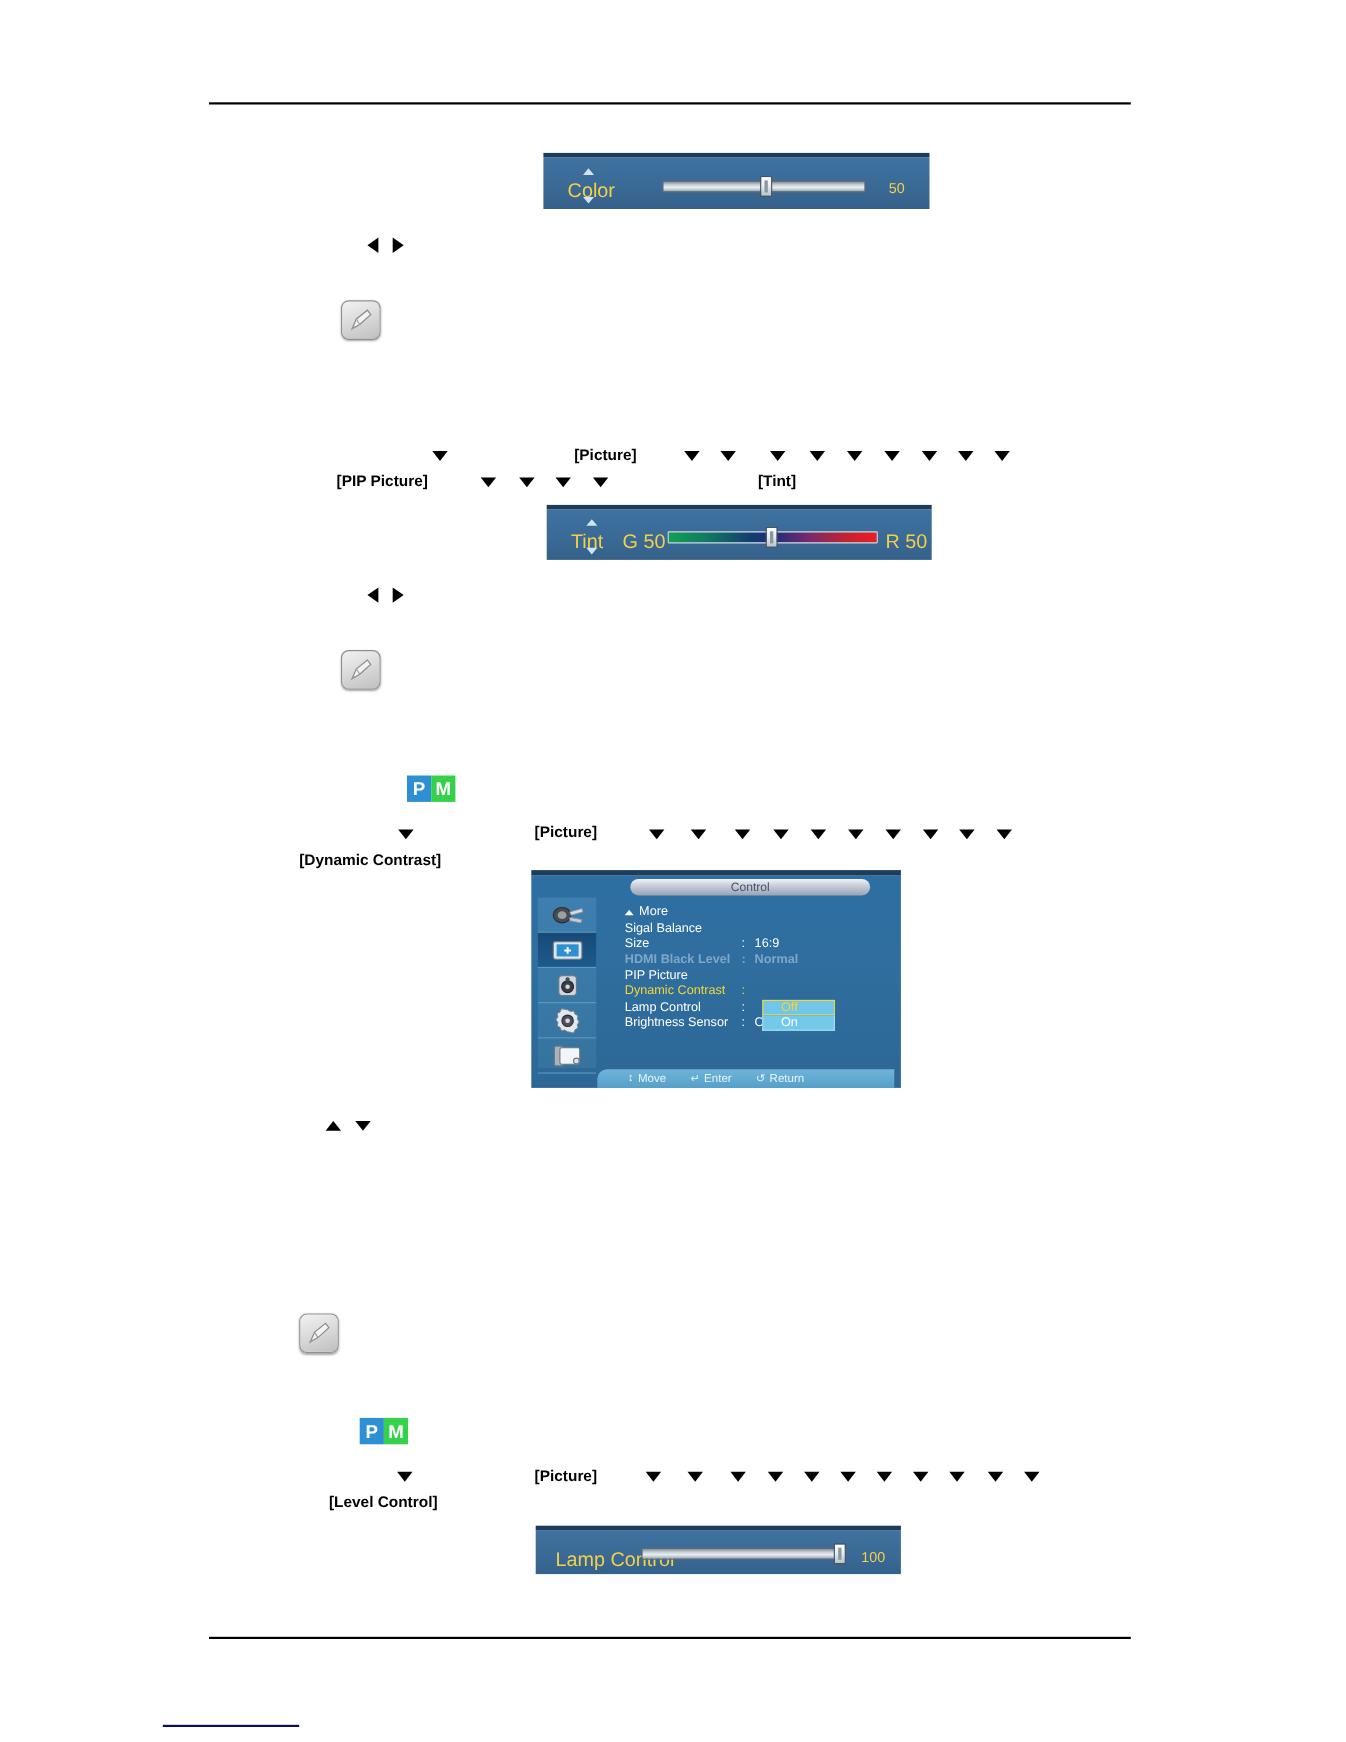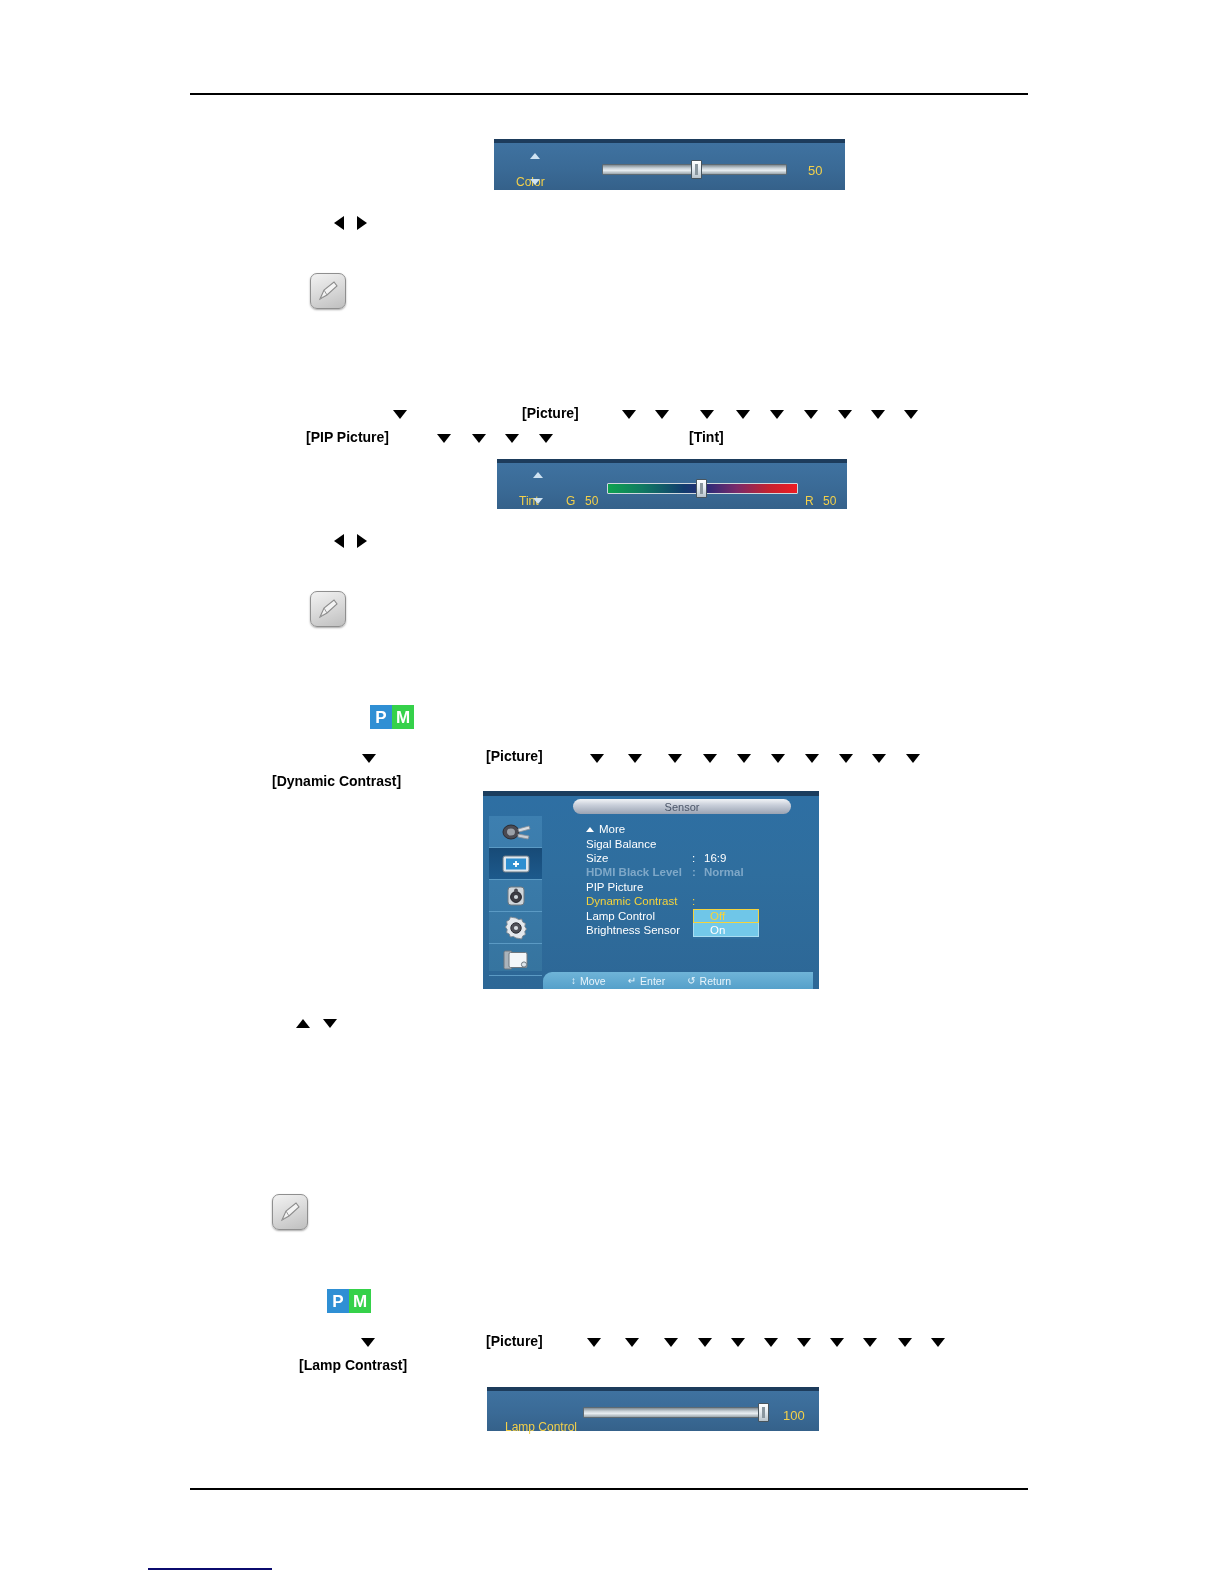--- a/index.html
+++ b/index.html
@@ -51,21 +51,21 @@
   
   .osd-bar{
     position:absolute;
     background:linear-gradient(180deg,#3f72a0 0%,#3a6a96 55%,#35618a 100%);
     border-top:4px solid #1d3c5c;
     box-sizing:border-box;
     color:#f4cf3d;
     font-family:"Liberation Sans", sans-serif;
   }
   .osd-bar .caption{
-    position:absolute;font-size:12px;color:#f3d04a;white-space:nowrap;margin-top:12px;
+    position:absolute;font-size:18px;color:#f3d04a;white-space:nowrap;
   }
   .osd-bar .val{position:absolute;font-size:13px;color:#f3d04a;}
   .spin{position:absolute;width:0;height:0;}
   .spin.up{border-left:5px solid transparent;border-right:5px solid transparent;border-bottom:6px solid #cfe3f2;}
   .spin.dn{border-left:5px solid transparent;border-right:5px solid transparent;border-top:6px solid #cfe3f2;}
 
   .track{
     position:absolute;height:11px;border-radius:1px;
     background:linear-gradient(180deg,#7e8a92 0%,#c9d2d8 35%,#e8eef2 60%,#9aa6ad 100%);
     border:1px solid #5d6a73;box-sizing:border-box;
@@ -102,21 +102,21 @@
   .osd-sidebar{
     position:absolute;left:6px;top:20px;width:53px;height:155px;
     background:linear-gradient(180deg,#3d7fb0 0%,#36749f 100%);
   }
   .osd-ic{
     position:relative;width:53px;height:31px;
     border-bottom:1px solid #5b9ac4;
     display:flex;align-items:center;justify-content:center;
   }
   .osd-ic.sel{background:linear-gradient(180deg,#174a77 0%,#1d5a8c 100%);}
-  .osd-items{position:absolute;left:85px;top:26px;width:245px;font-size:11.5px;margin-left:18px;}
+  .osd-items{position:absolute;left:85px;top:26px;width:245px;font-size:11.5px;}
   .osd-row{height:14.4px;display:flex;align-items:center;color:#ffffff;position:relative;}
   .osd-row .name{width:106px;white-space:nowrap;}
   .osd-row .colon{width:12px;}
   .osd-row .value{white-space:nowrap;}
   .osd-row.dim{color:#7fa8c8;font-weight:bold;}
   .osd-row.hl .name,.osd-row.hl .colon{color:#f5d33b;}
   .caret-up{
     display:inline-block;width:0;height:0;margin-right:5px;
     border-left:4px solid transparent;border-right:4px solid transparent;
     border-bottom:5px solid #ffffff;
@@ -230,21 +230,21 @@
   <div class="tri tri-d" style="left:668px;top:754px;"></div>
   <div class="tri tri-d" style="left:703px;top:754px;"></div>
   <div class="tri tri-d" style="left:737px;top:754px;"></div>
   <div class="tri tri-d" style="left:771px;top:754px;"></div>
   <div class="tri tri-d" style="left:805px;top:754px;"></div>
   <div class="tri tri-d" style="left:839px;top:754px;"></div>
   <div class="tri tri-d" style="left:872px;top:754px;"></div>
   <div class="tri tri-d" style="left:906px;top:754px;"></div>
 
   <div class="osd-menu">
-    <div class="osd-title">Sensor</div>
+    <div class="osd-title">Control</div>
 
     <div class="osd-sidebar">
       <div class="osd-ic">
         <svg width="34" height="22" viewBox="0 0 34 22">
           <ellipse cx="12" cy="11" rx="8" ry="7" fill="#4a4a52" stroke="#2b2b31"></ellipse>
           <ellipse cx="12" cy="11" rx="4" ry="3.5" fill="#9aa0a8"></ellipse>
           <path d="M19 8 L30 5 L31 8 L20 11 Z" fill="#d8dde2" stroke="#8b9199" stroke-width=".8"></path>
           <path d="M19 13 L30 15 L29 18 L19 16 Z" fill="#c8ced4" stroke="#8b9199" stroke-width=".8"></path>
         </svg>
       </div>
@@ -352,21 +352,21 @@
       <path d="M5 21 L8 19" stroke="#9a9a9a" stroke-width="1"></path>
     </svg>
   </div>
 
   <div class="pm" style="left:327px;top:1289px;">
     <span class="p">P</span>
     <span class="m">M</span>
   </div>
 
   <div class="lbl md" style="left:486px;top:1333px;">[Picture]</div>
-  <div class="lbl md" style="left:299px;top:1357px;">[Lamp Contrast]</div>
+  <div class="lbl md" style="left:299px;top:1357px;">[Level Control]</div>
 
   <div class="tri tri-d" style="left:361px;top:1338px;"></div>
   <div class="tri tri-d" style="left:587px;top:1338px;"></div>
   <div class="tri tri-d" style="left:625px;top:1338px;"></div>
   <div class="tri tri-d" style="left:664px;top:1338px;"></div>
   <div class="tri tri-d" style="left:698px;top:1338px;"></div>
   <div class="tri tri-d" style="left:731px;top:1338px;"></div>
   <div class="tri tri-d" style="left:764px;top:1338px;"></div>
   <div class="tri tri-d" style="left:797px;top:1338px;"></div>
   <div class="tri tri-d" style="left:830px;top:1338px;"></div>

